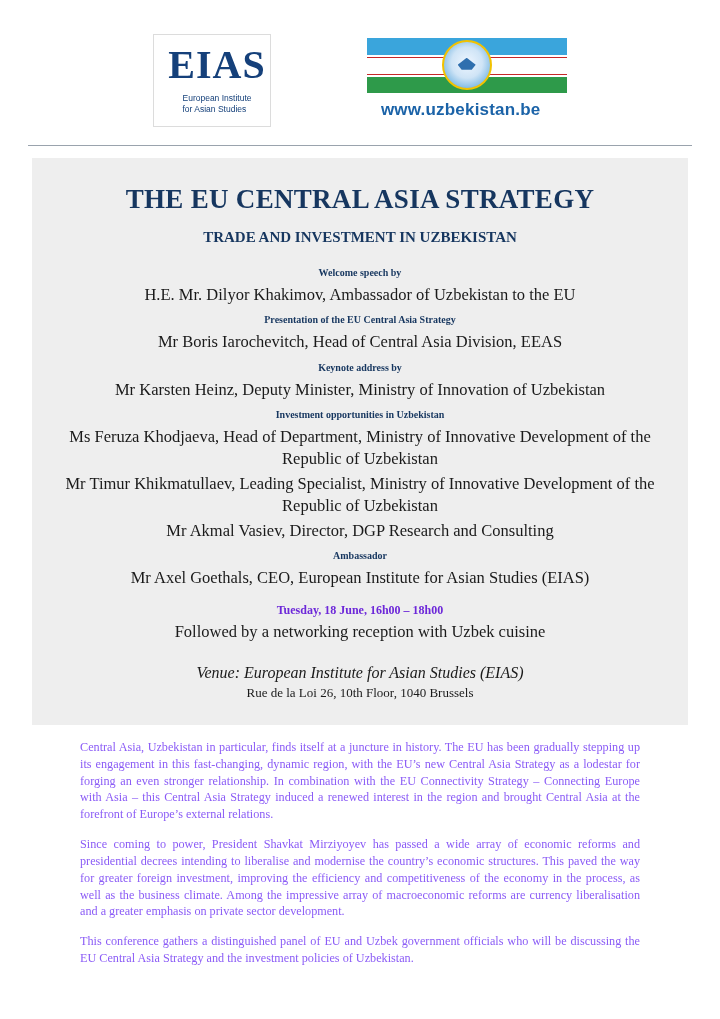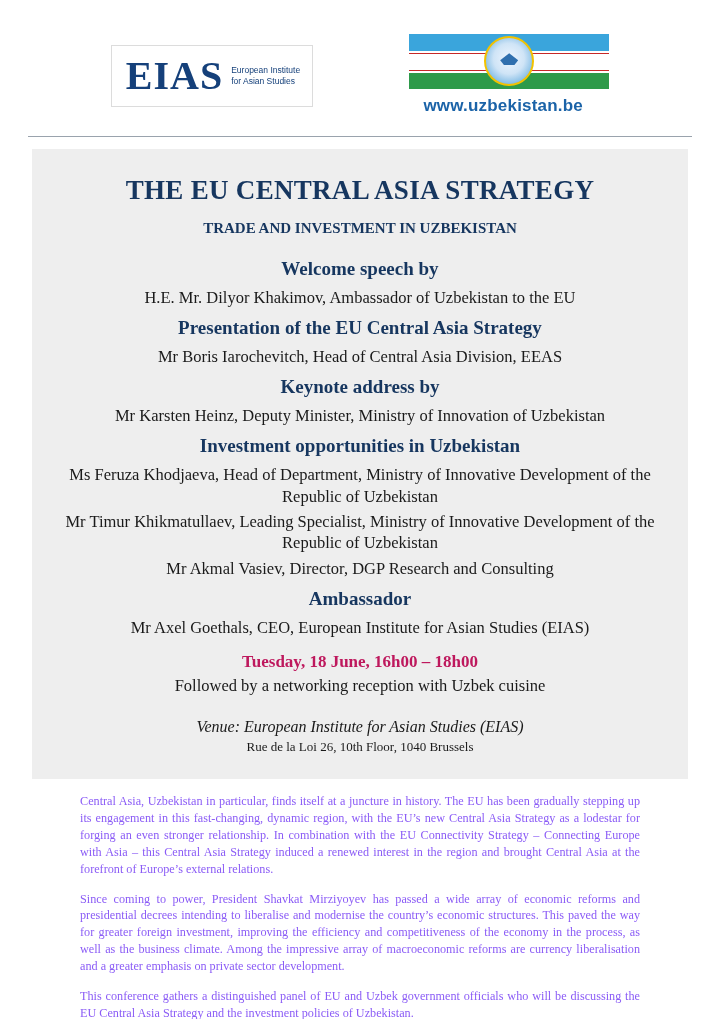--- a/index.html
+++ b/index.html
@@ -32,22 +32,23 @@
     justify-content: center;
     gap: 96px;
     padding: 34px 0 12px 0;
   }
 
   .eias-logo {
     display: flex;
     align-items: center;
     gap: 8px;
     border: 1px solid #dcdcdc;
-    padding: 10px 12px 10px 14px;
+    padding: 10px 4px 10px 14px;
     background: #fff;
+    flex-direction: column;
   }
   .eias-mark {
     font-family: "Liberation Serif", serif;
     font-size: 40px;
     letter-spacing: 1px;
     color: #15407a;
     font-weight: 700;
     line-height: 1;
   }
   .eias-sub {
@@ -133,38 +134,38 @@
     line-height: 1.15;
   }
   .doc-subtitle {
     font-size: 15px;
     font-weight: bold;
     color: #16365f;
     margin: 0 0 20px 0;
   }
 
   .sec-label {
-    font-size: 19px;
+    font-size: 10px;
     font-weight: bold;
     color: #16365f;
     margin: 8px 0 5px 0;
     line-height: 1.3;
   }
   .sec-person {
     font-size: 16.5px;
     color: #1a1a1a;
     margin: 0 0 4px 0;
     line-height: 1.3;
   }
   .sec-person.wide { padding: 0 6px; }
 
   .datetime {
-    font-size: 17px;
-    font-weight: bold;
-    color: #be185d;
+    font-size: 12px;
+    font-weight: bold;
+    color: #6d28d9;
     margin: 14px 0 4px 0;
   }
   .reception {
     font-size: 16.5px;
     margin: 0 0 22px 0;
   }
   .venue {
     font-size: 16px;
     margin: 2px 0 3px 0;
     font-style: italic;

